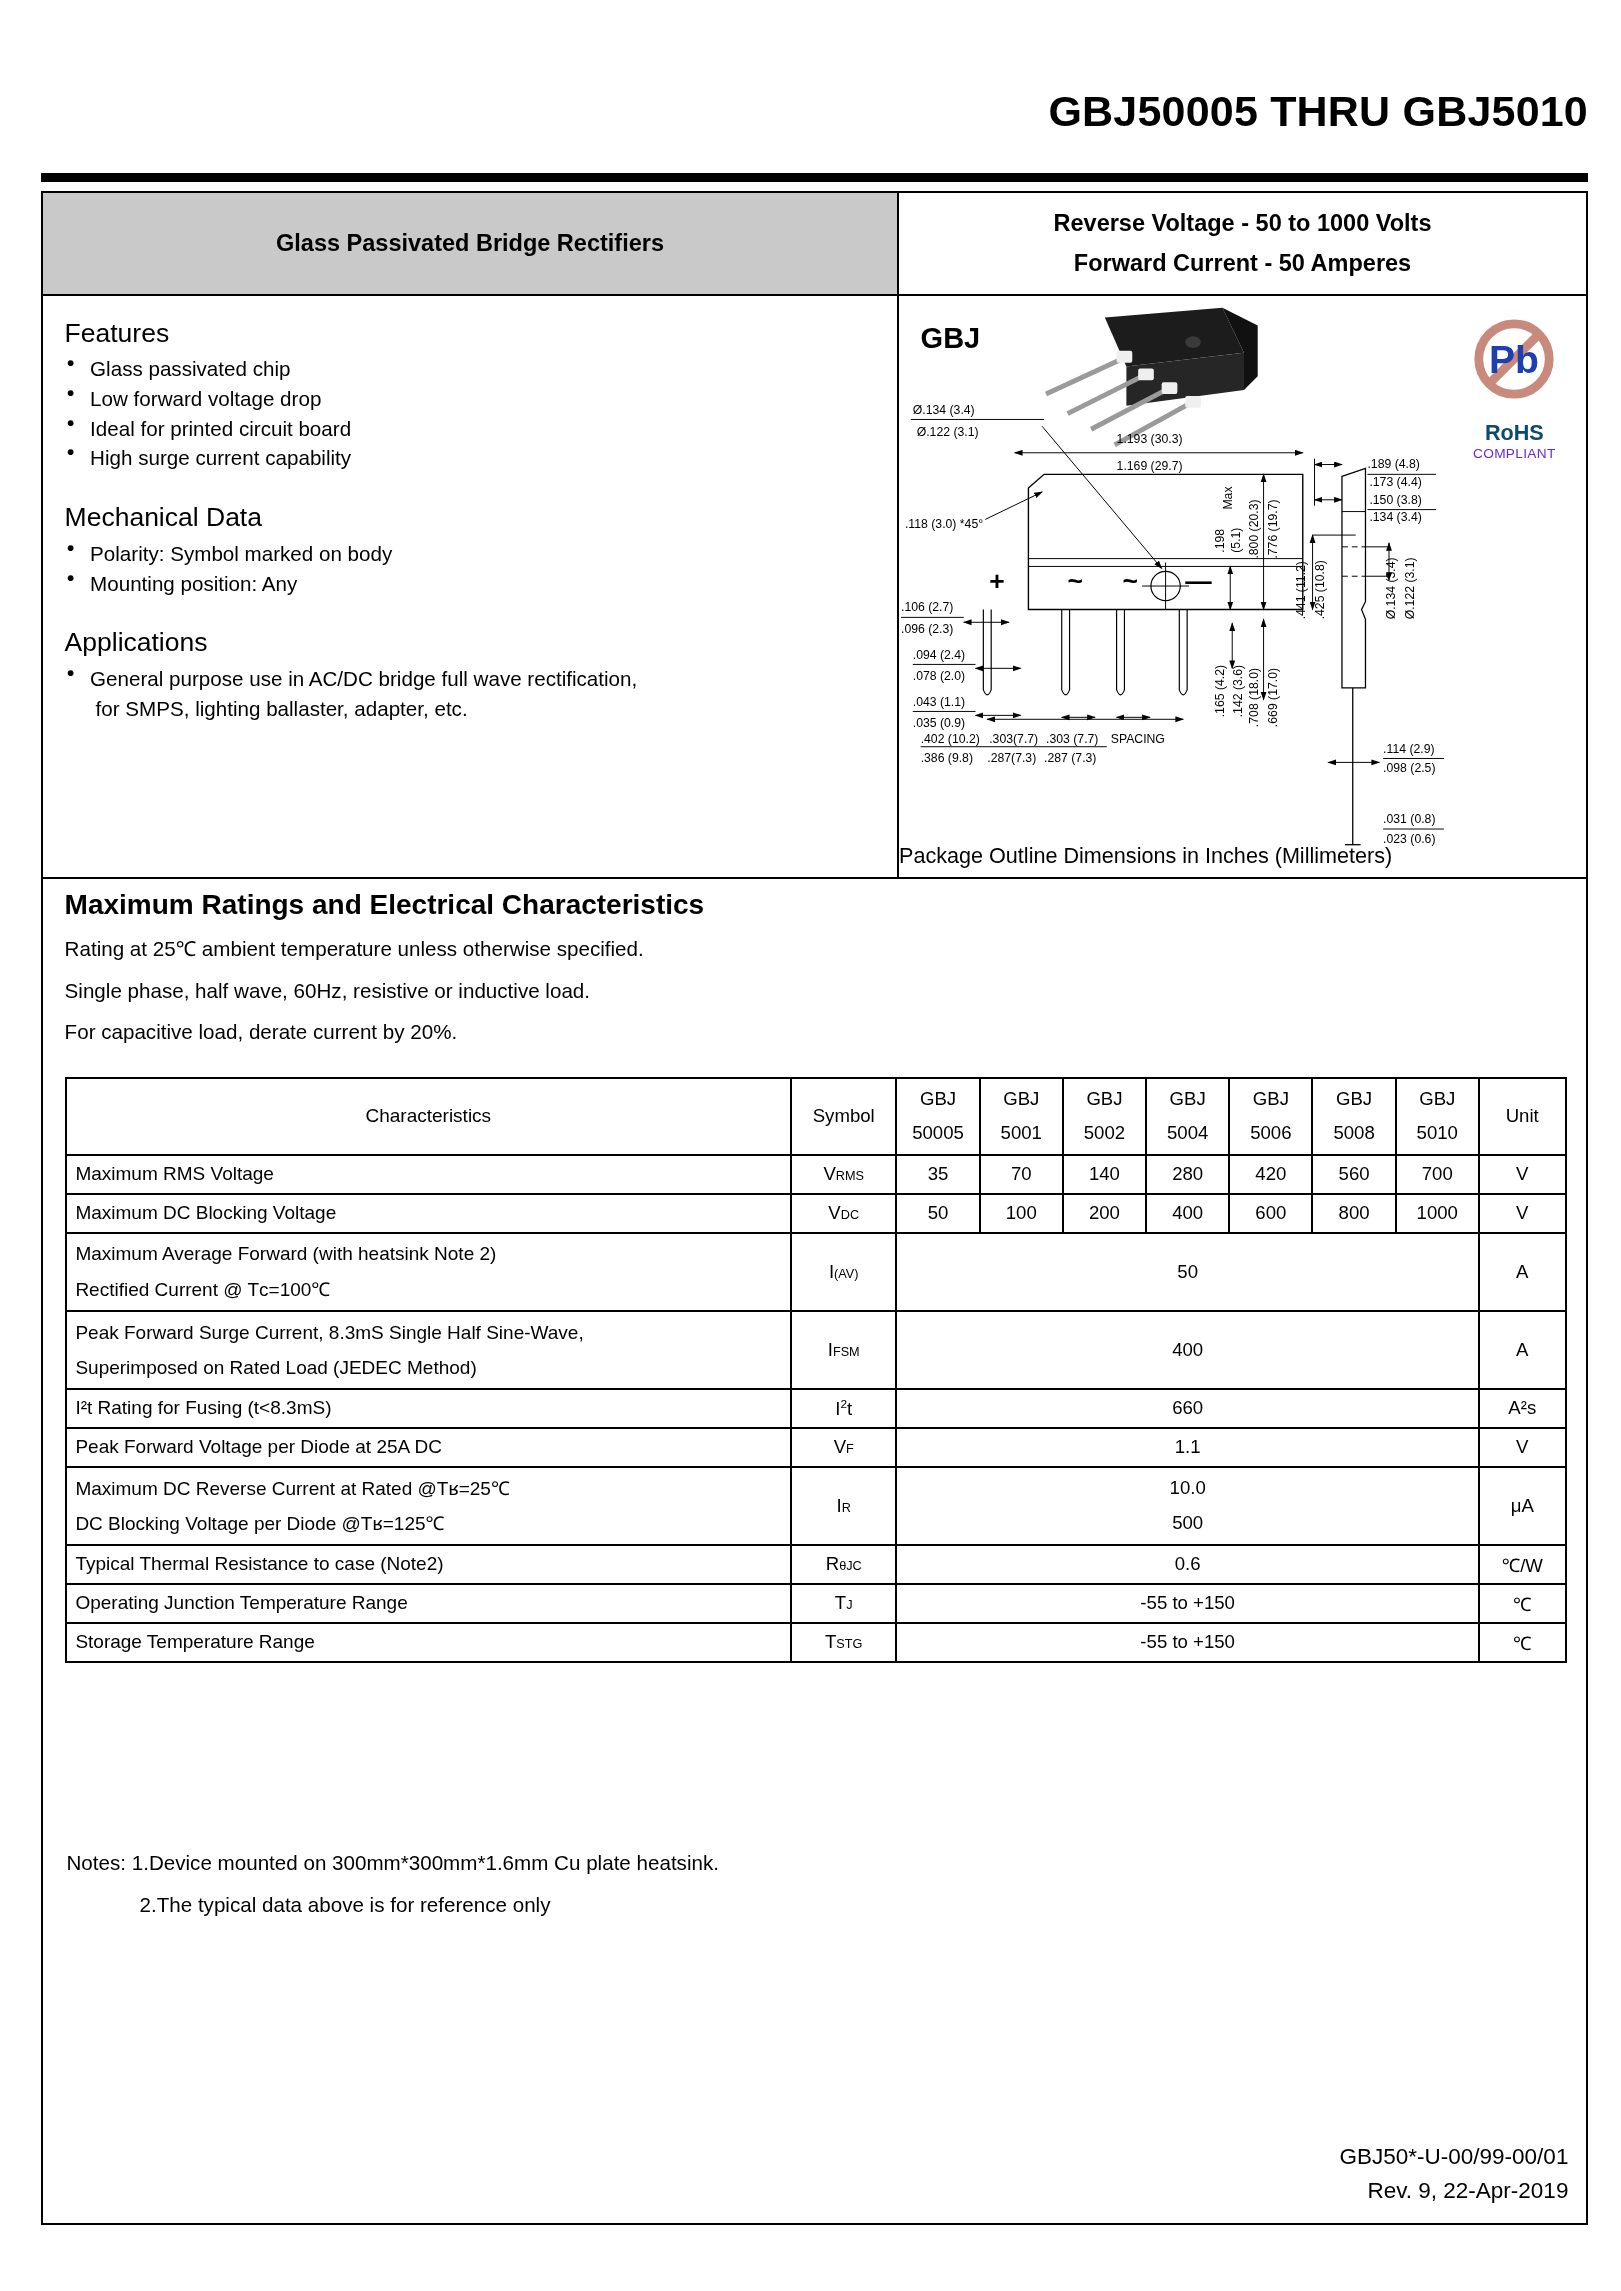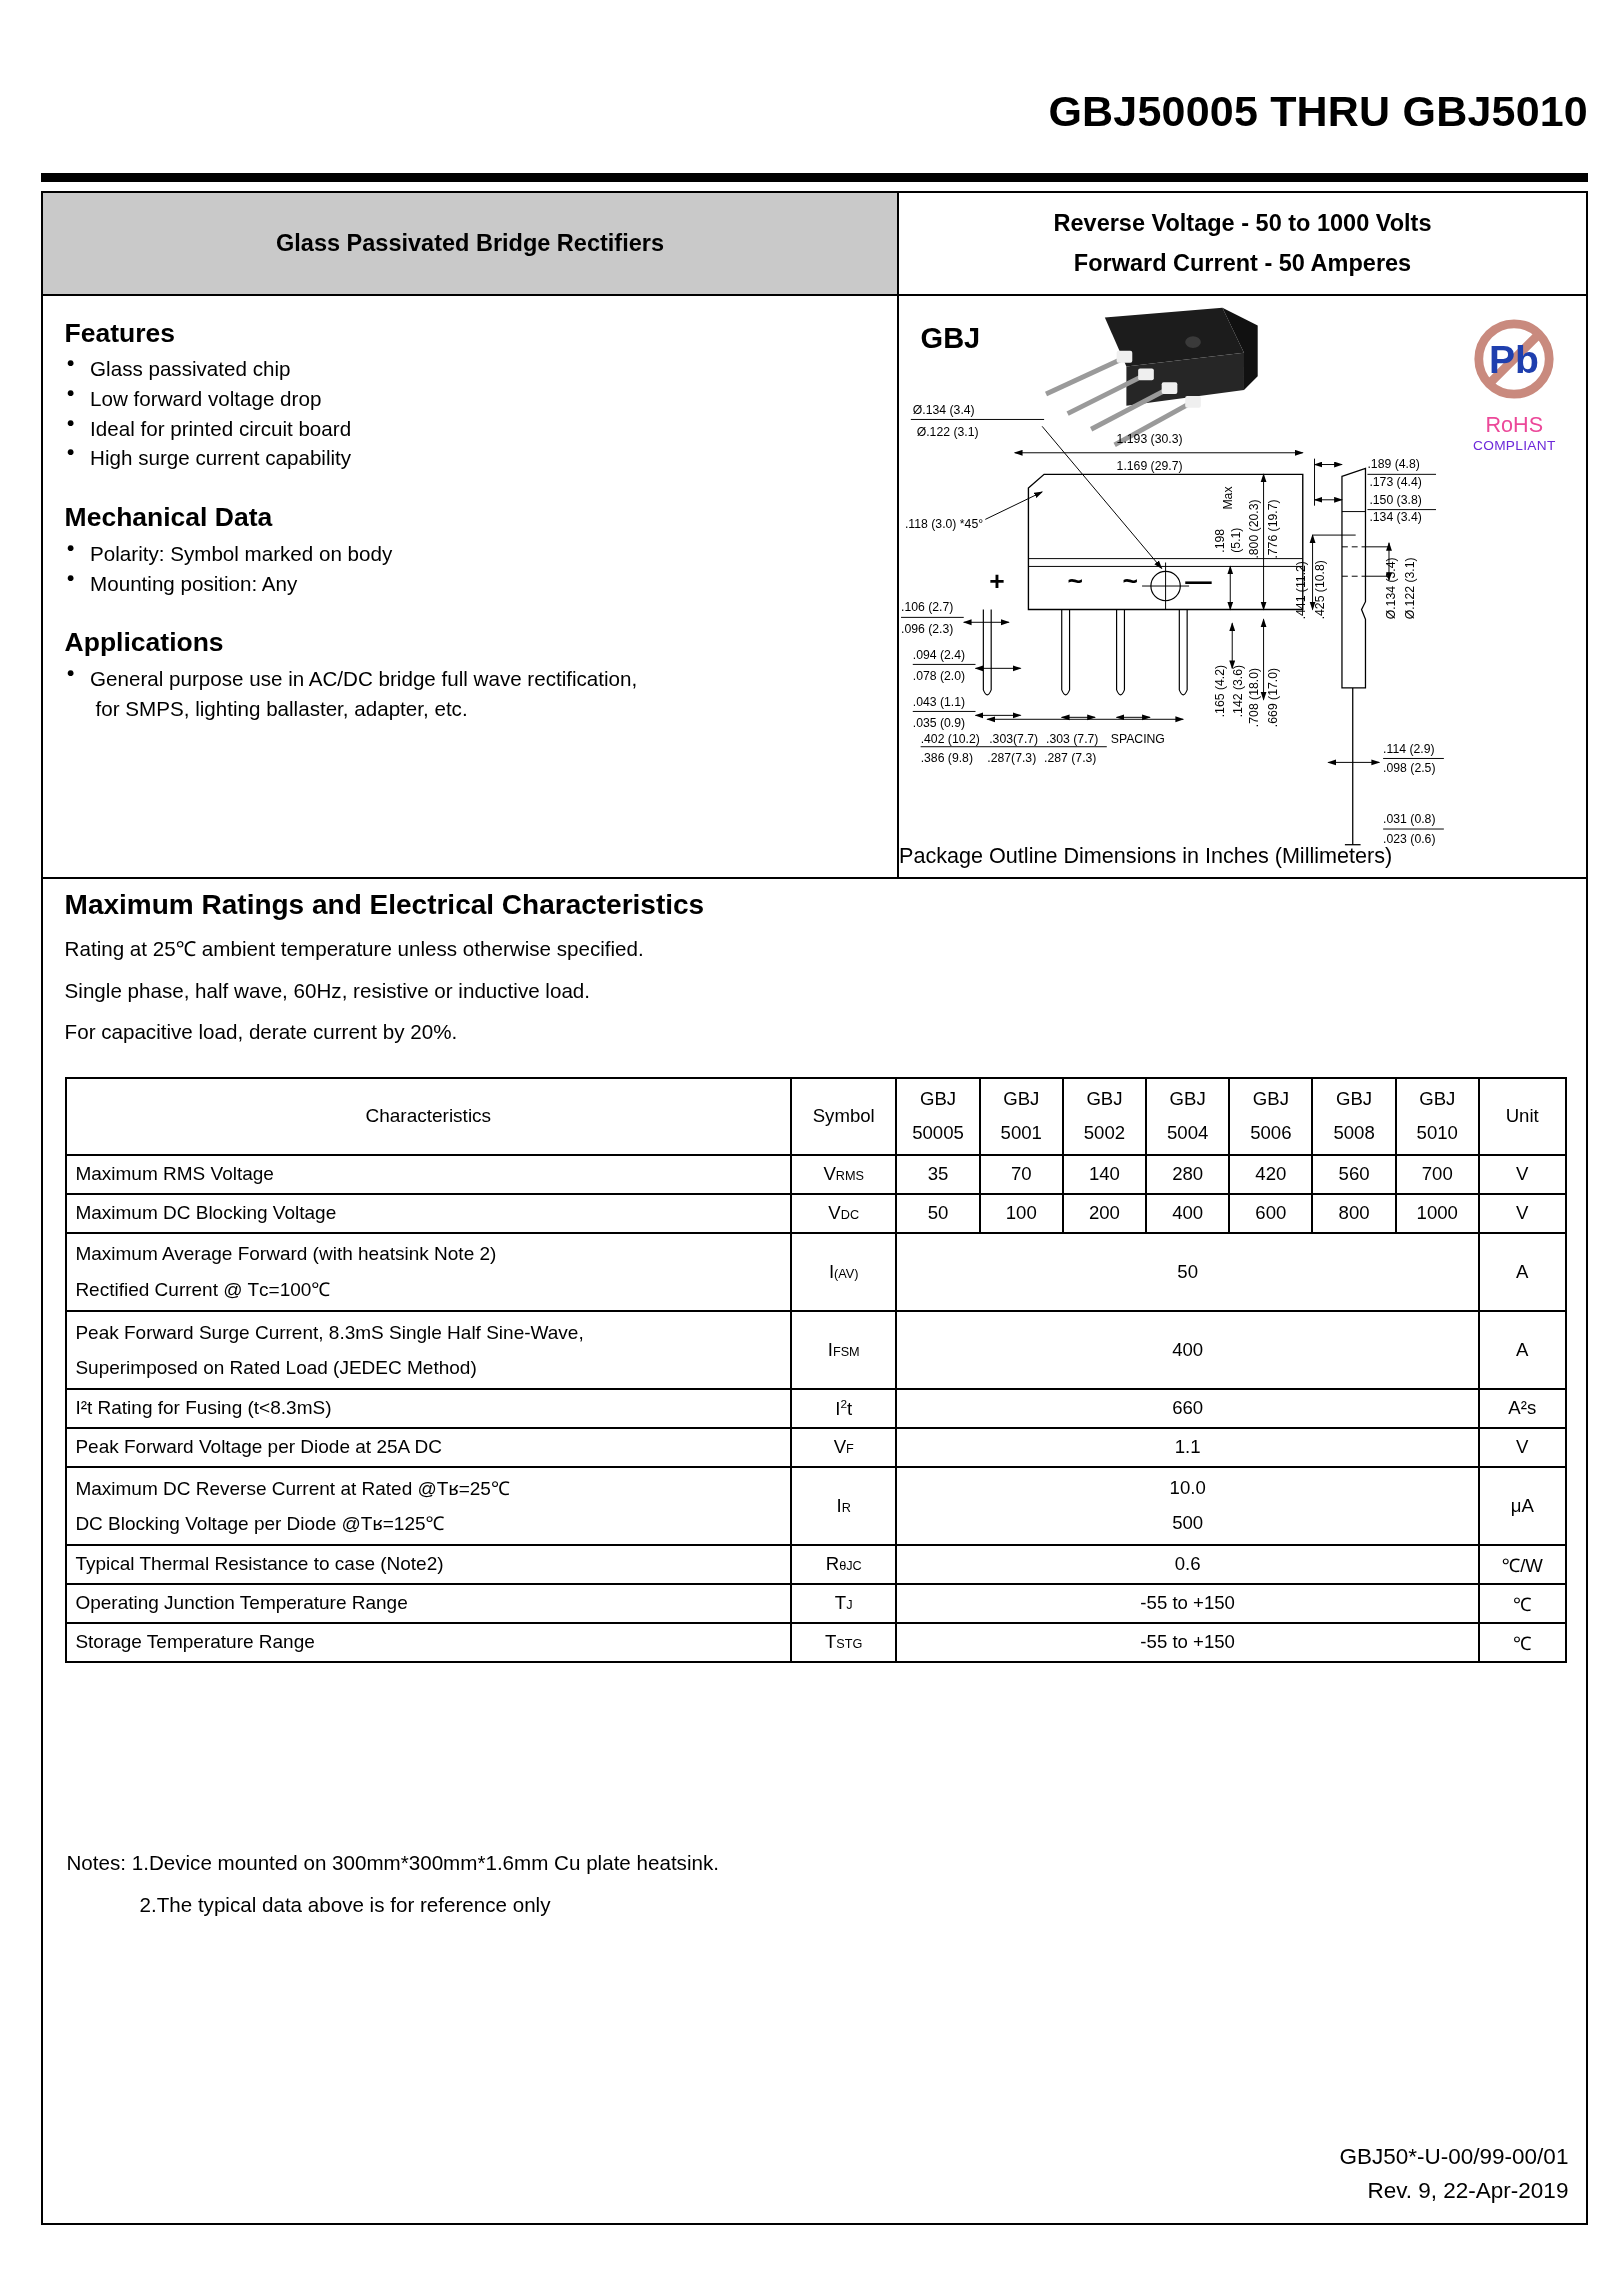--- a/index.html
+++ b/index.html
@@ -54,21 +54,21 @@
     display:flex;
     border-bottom:2.9px solid #000;
   }
   .mid-left {
     width:856px; border-right:2.9px solid #000; padding:21.6px 0 0 21.6px;
     position:relative;
   }
   .mid-right { flex:1; position:relative; }
 
   h2.sec {
-    font-size:26.5px; font-weight:bold; margin:0 0 5.9px 0;
+    font-size:26.5px; font-weight:normal; margin:0 0 5.9px 0;
   }
   .gap-a { height:29px; }
   ul.bul { list-style:none; margin:0 0 0 2px; padding:0; }
   ul.bul li {
     font-size:20.6px; line-height:1.44; position:relative; padding-left:23.5px;
   }
   ul.bul li::before {
     content:"●"; position:absolute; left:0; top:-1px; font-size:13.7px;
   }
   ul.bul li.cont { padding-left:29px; }
@@ -120,21 +120,21 @@
   .notes .n2 { font-size:20.6px; margin:0 0 0 73px; }
 
   
   .footer {
     position:absolute; right:17.6px; bottom:13.7px; text-align:right;margin-top:42px;
   }
   .footer div { font-size:22.5px; line-height:1.55; }
 
   
   .rohs-wrap { position:absolute; right:13.7px; top:17.6px; width:116px; text-align:center; }
-  .rohs-text { color:#ec4899; font-weight:normal; font-size:21.6px; margin-top:4px; }
+  .rohs-text { color:#0c4a6e; font-weight:bold; font-size:21.6px; margin-top:12px; }
   .rohs-sub { color:#6d28d9; font-size:13.7px; letter-spacing:0.3px; }
 </style>
 </head>
 <body>
 
 <div class="page">
 
   <div class="title-row">
     <div class="title">GBJ50005 THRU GBJ5010</div>
   </div>

